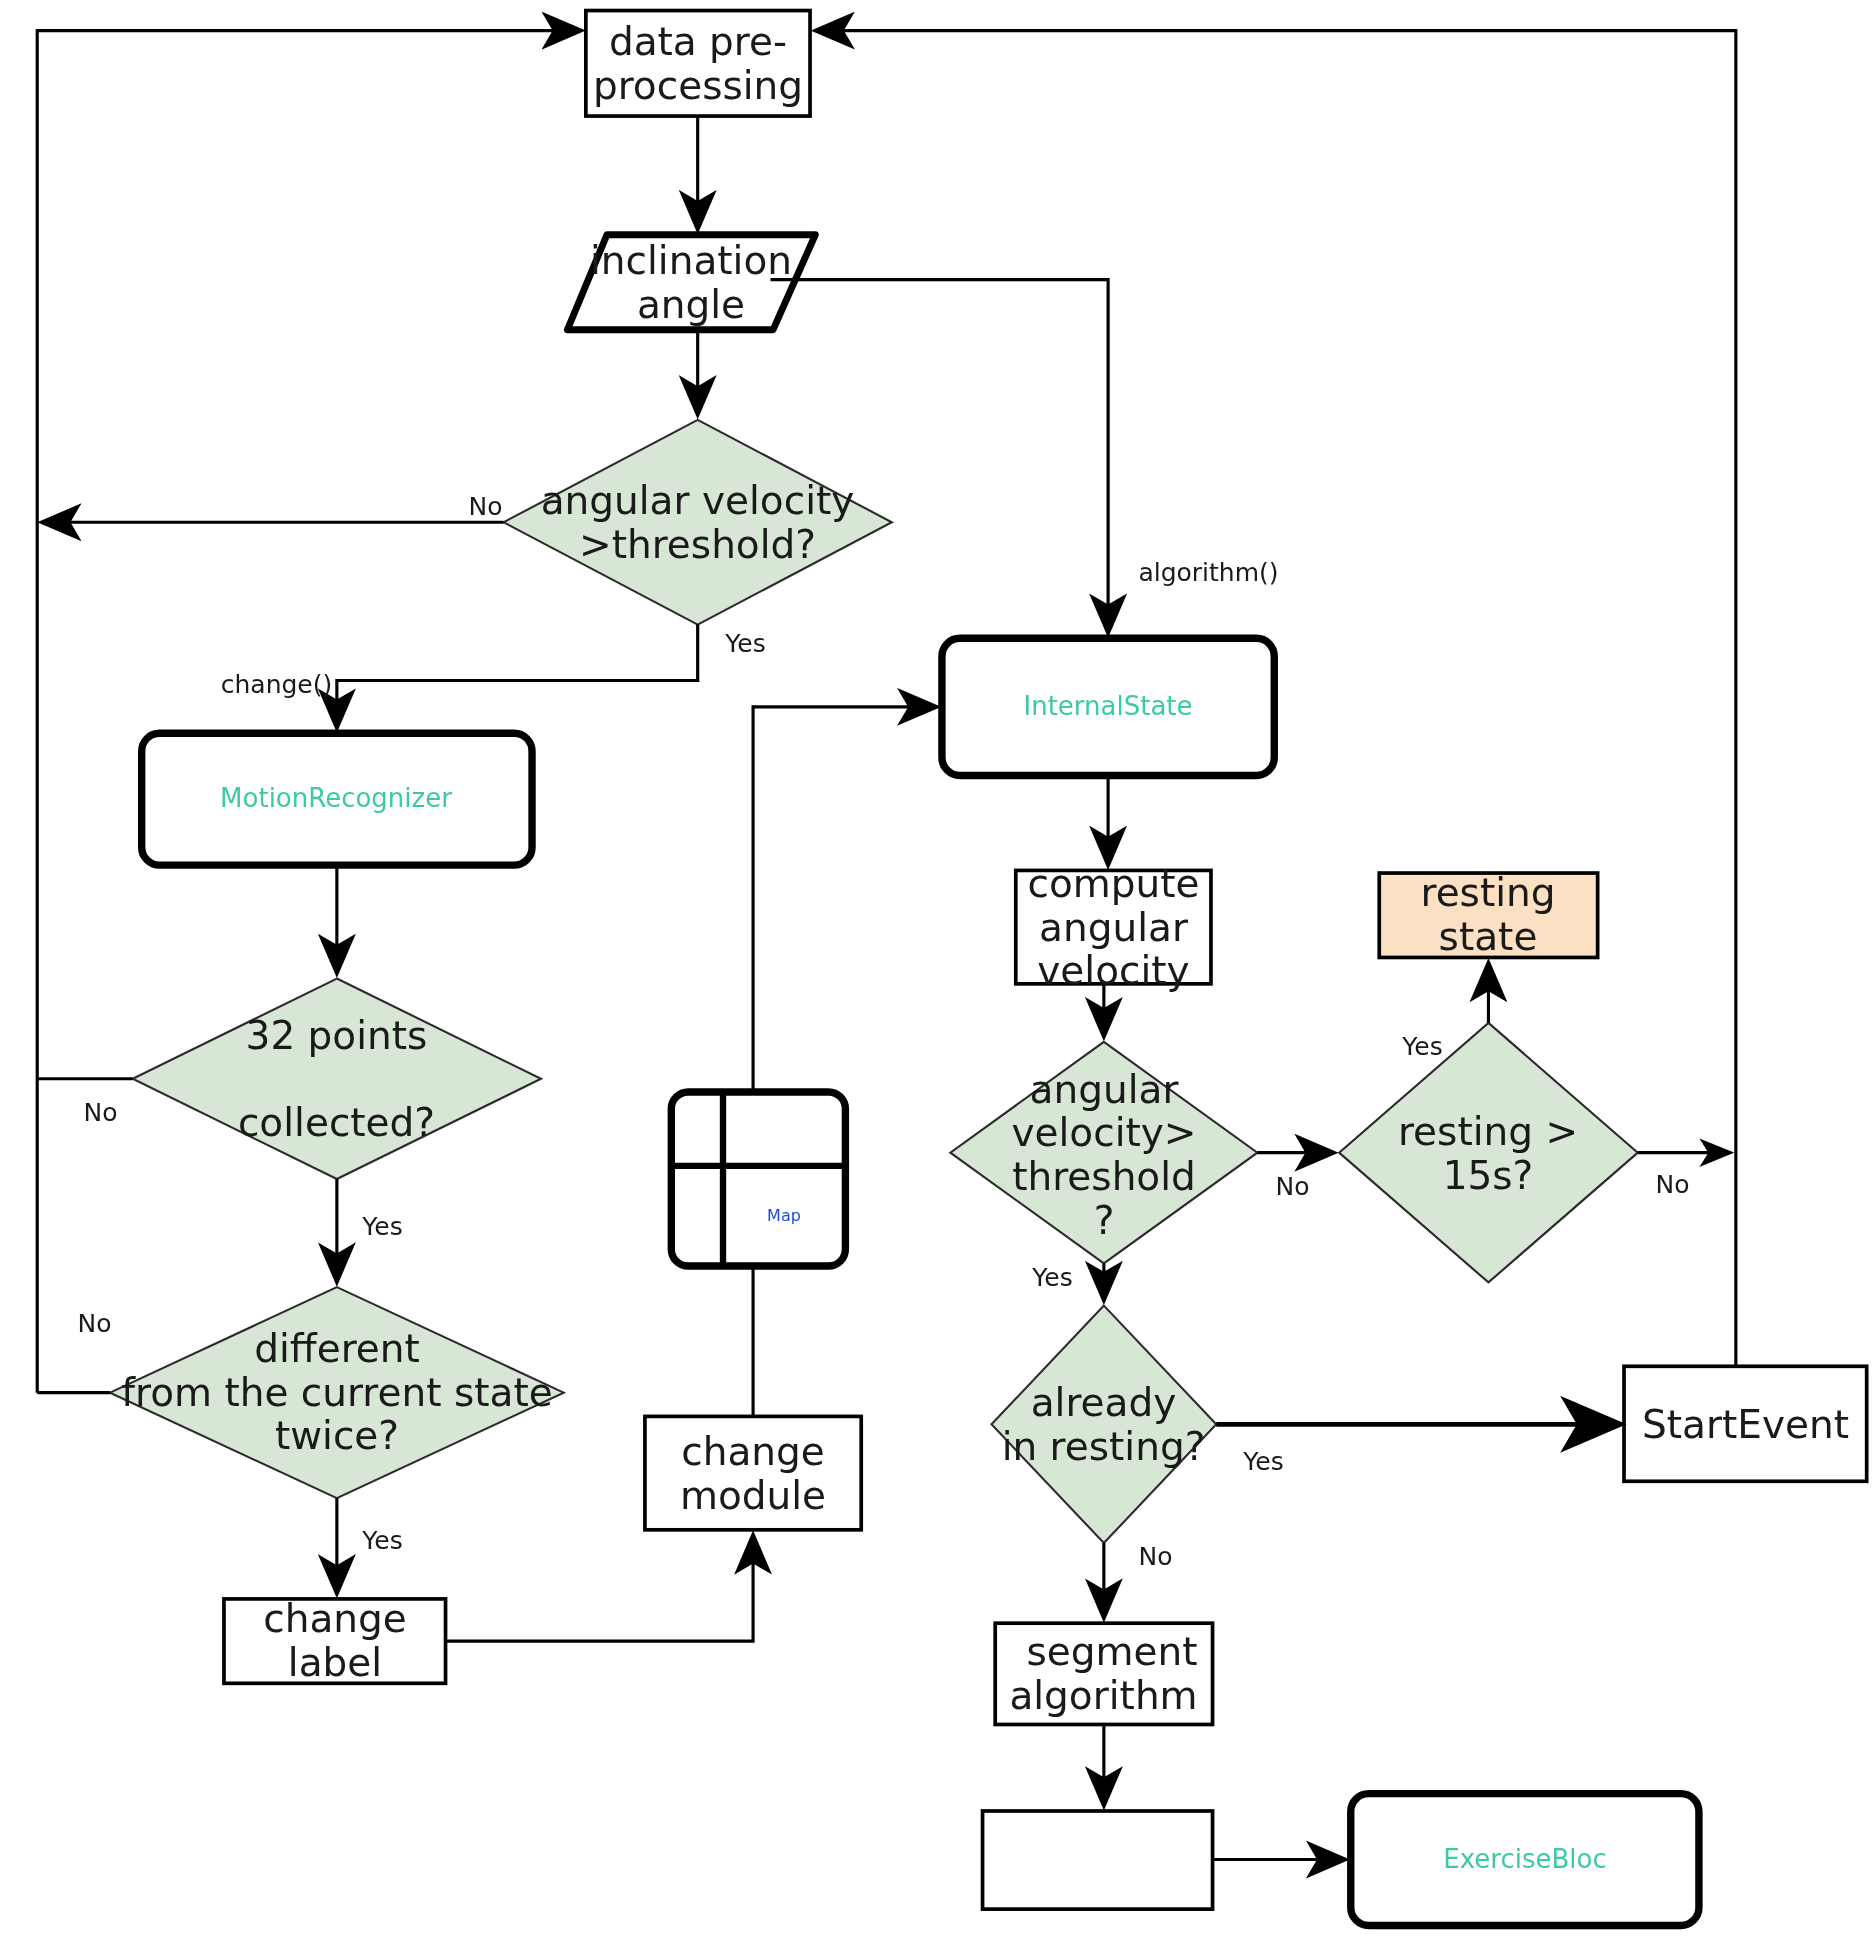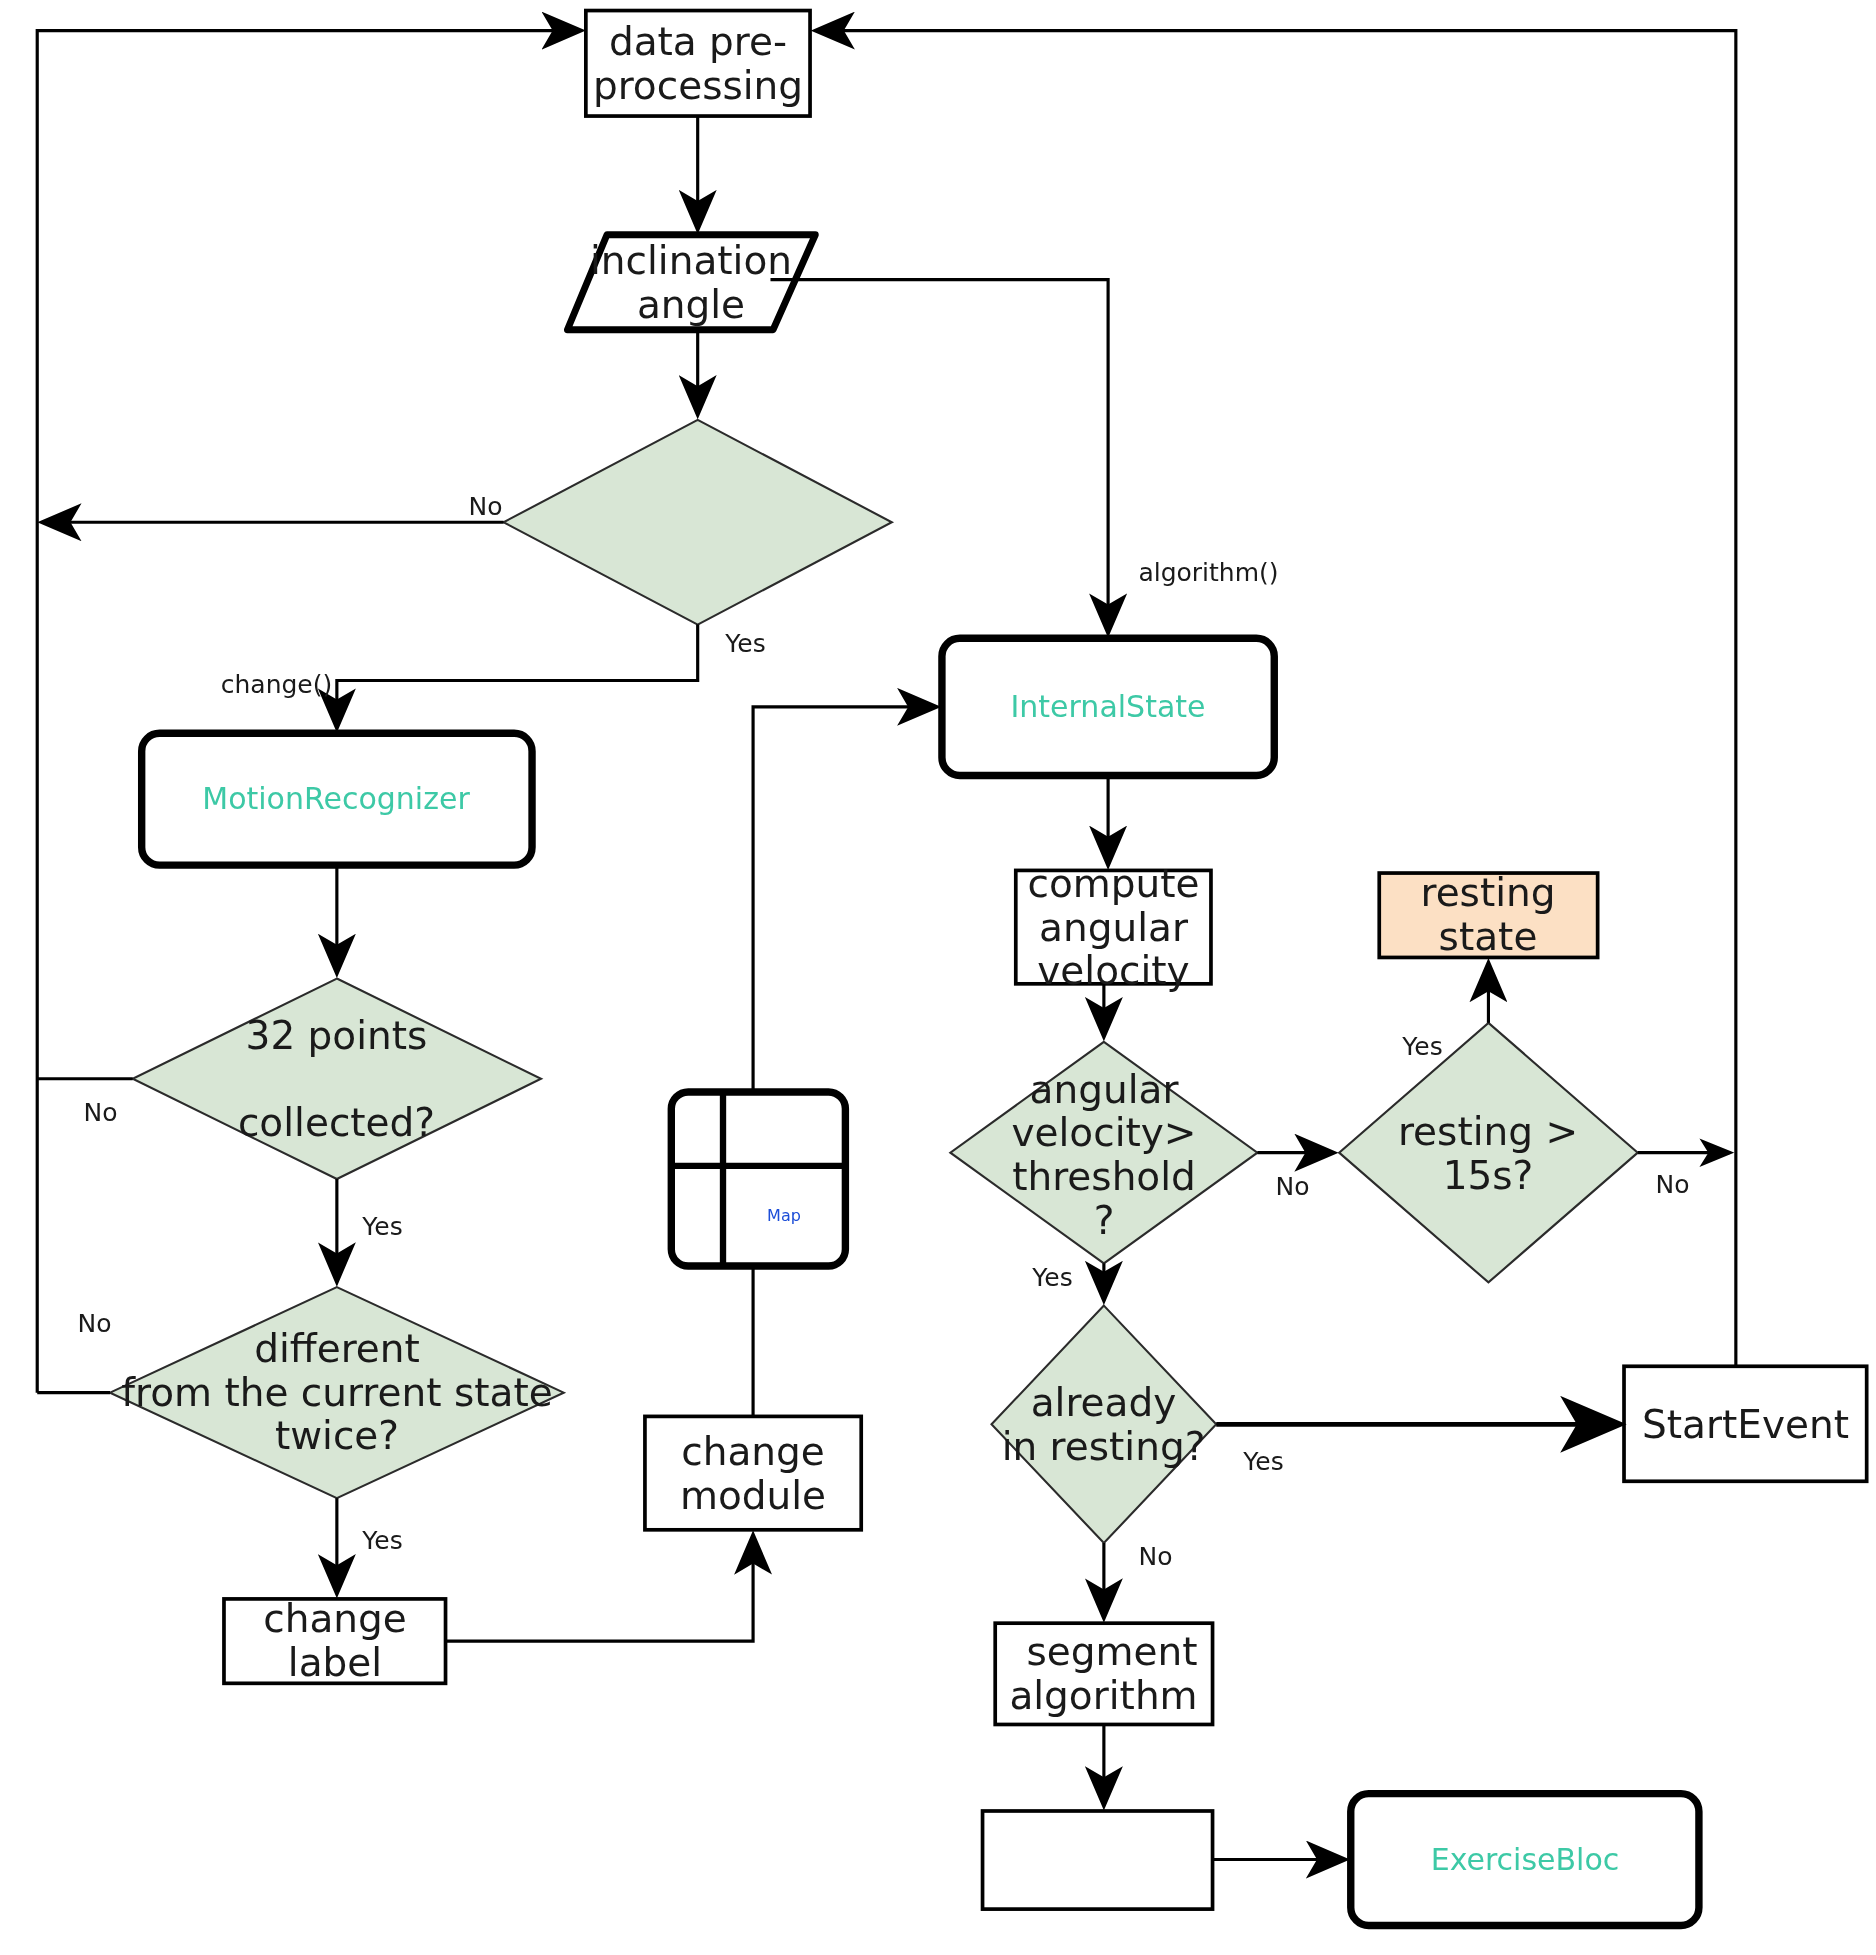--- a/index.html
+++ b/index.html
@@ -72,21 +72,21 @@
     line-height: 1.12;
     text-align: center;
     white-space: pre-line;
     pointer-events: none;
   }
   .node-label {
     font-size: 39px;
     color: #1a1a1a;
   }
   .node-label-teal {
-    font-size: 30px;
+    font-size: 26px;
     color: #3dc9a6;
   }
   .edge-label {
     font-size: 25px;
     color: #1a1a1a;
   }
   .map-label {
     font-size: 16px;
     color: #1d4ed8;
   }
@@ -201,20 +201,22 @@
 
     <path class="edge" marker-end="url(#arrow)" d="M2298,3525 L2547,3525"></path>
   </svg>
 
   <div class="lbl node-label ctr" style="left:586px; top:10.6px; width:224px; height:106px;">data pre-
 processing</div>
 
   <div class="lbl node-label ctr" style="left:567px; top:235px; width:248px; height:95px;">inclination
 angle</div>
 
+  <div class="lbl node-label ctr" style="left:534px; top:470px; width:327px; height:106px;">angular velocity
+&gt;threshold?</div>
 
   <div class="lbl node-label-teal ctr" style="left:141px; top:733px; width:390px; height:132px;">MotionRecognizer</div>
 
   <div class="lbl node-label-teal ctr" style="left:942px; top:638px; width:332px; height:137px;">InternalState</div>
 
   <div class="lbl node-label ctr" style="left:178px; top:1016px; width:317px; height:127px;">32 points
 
 collected?</div>
 
   <div class="lbl node-label ctr" style="left:110px; top:1332px; width:454px; height:121px;">different

